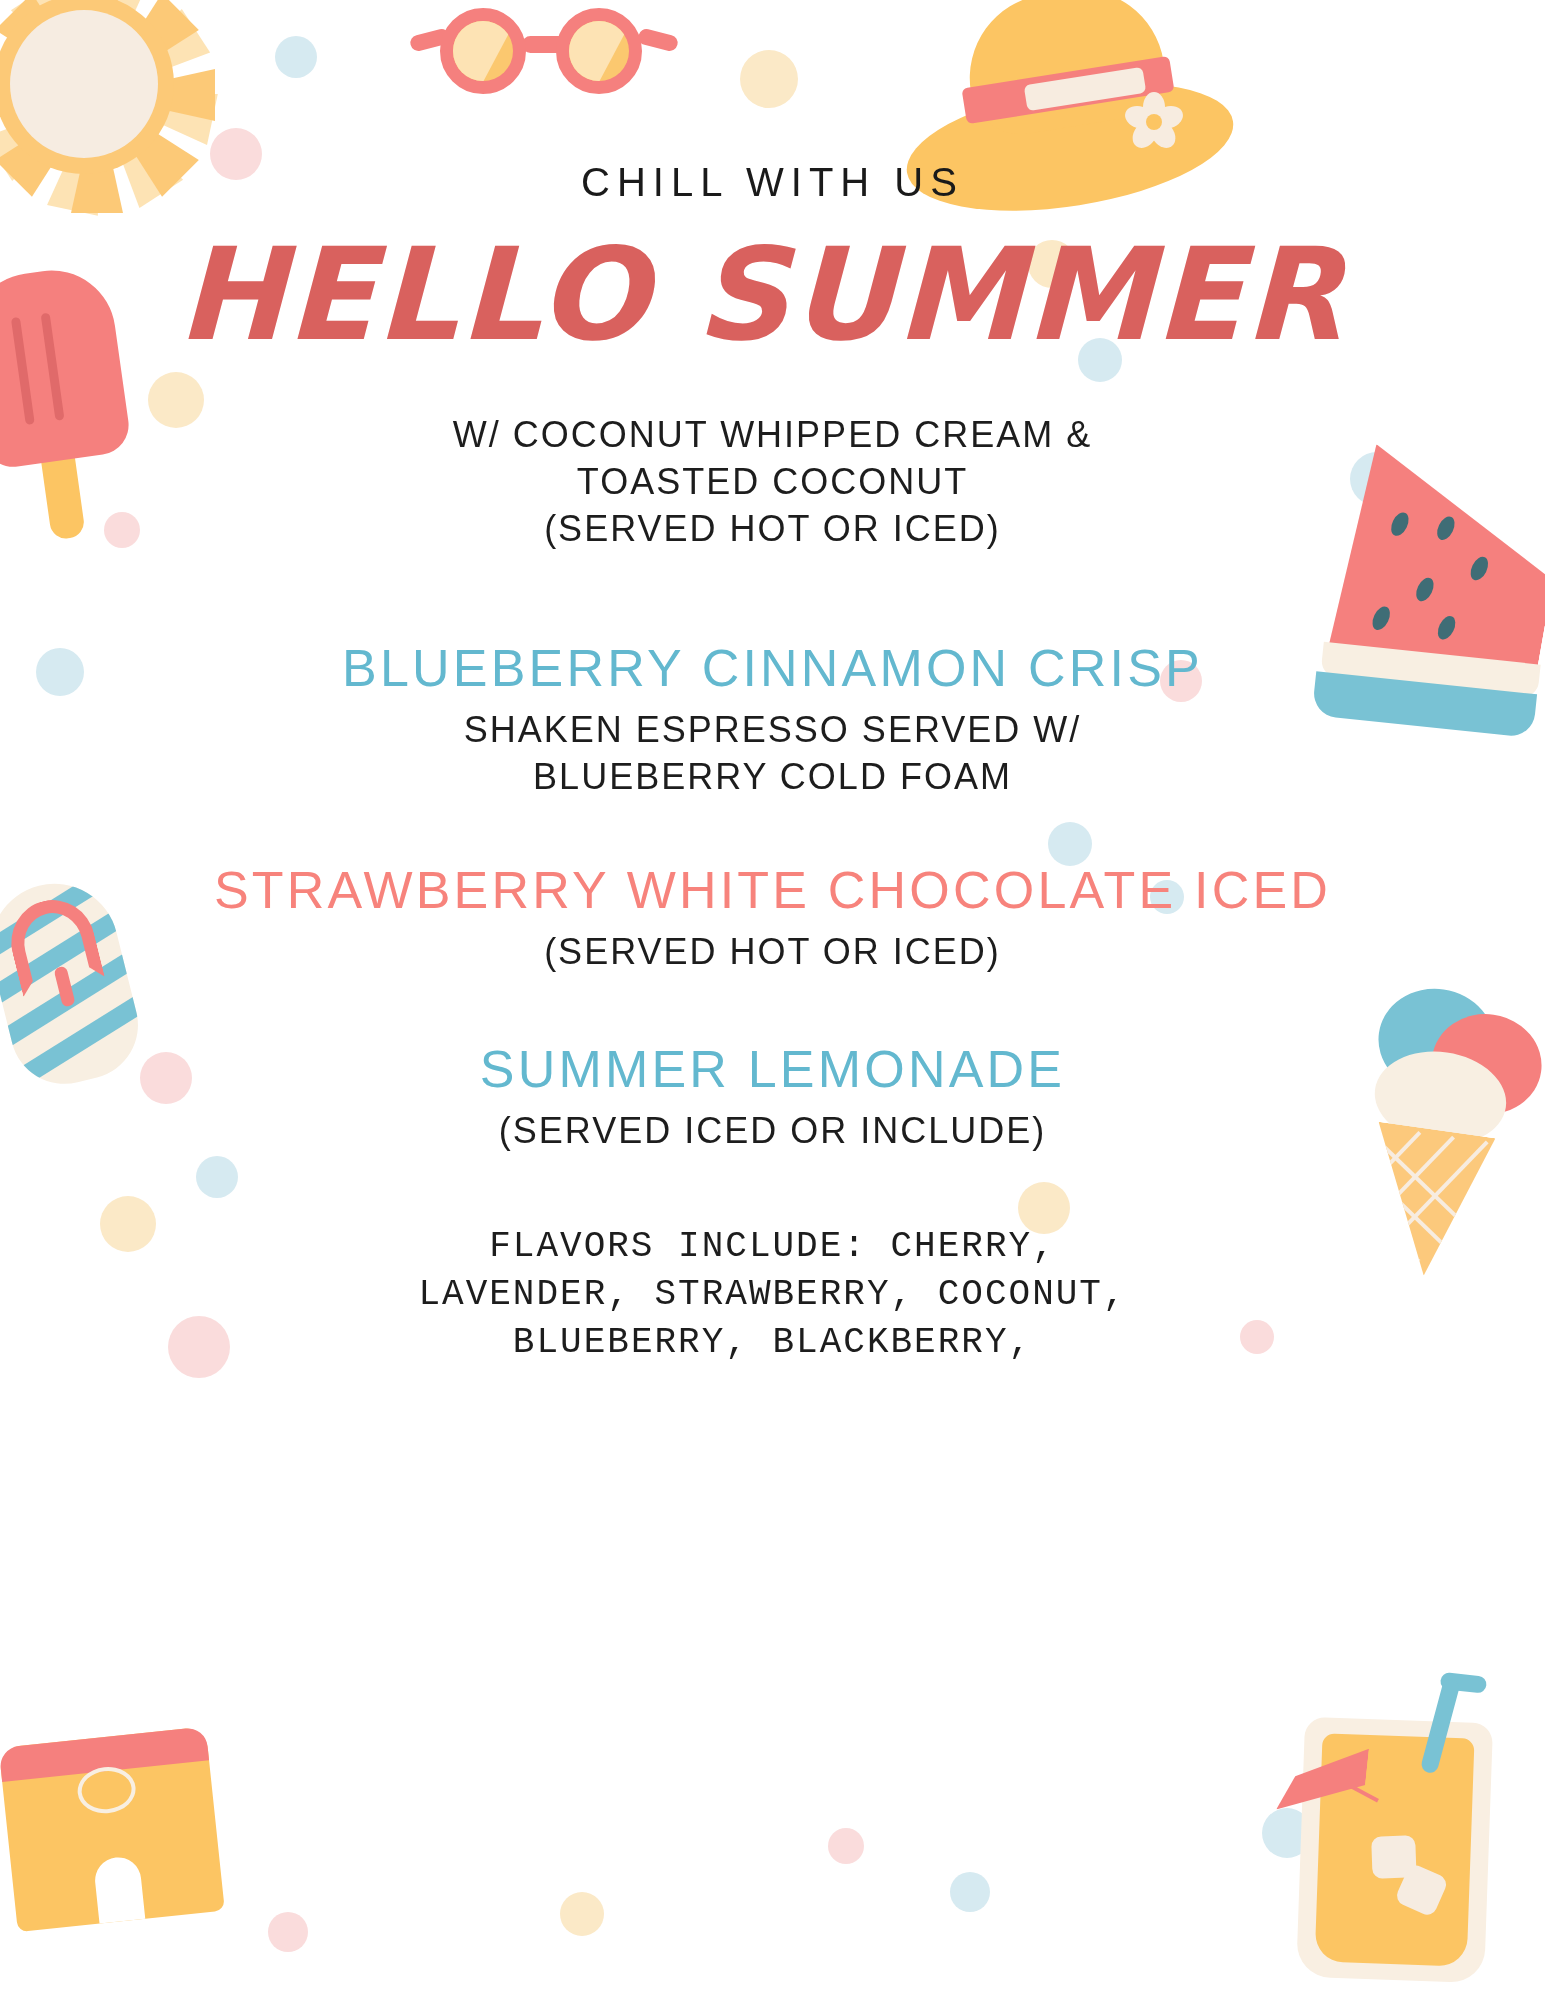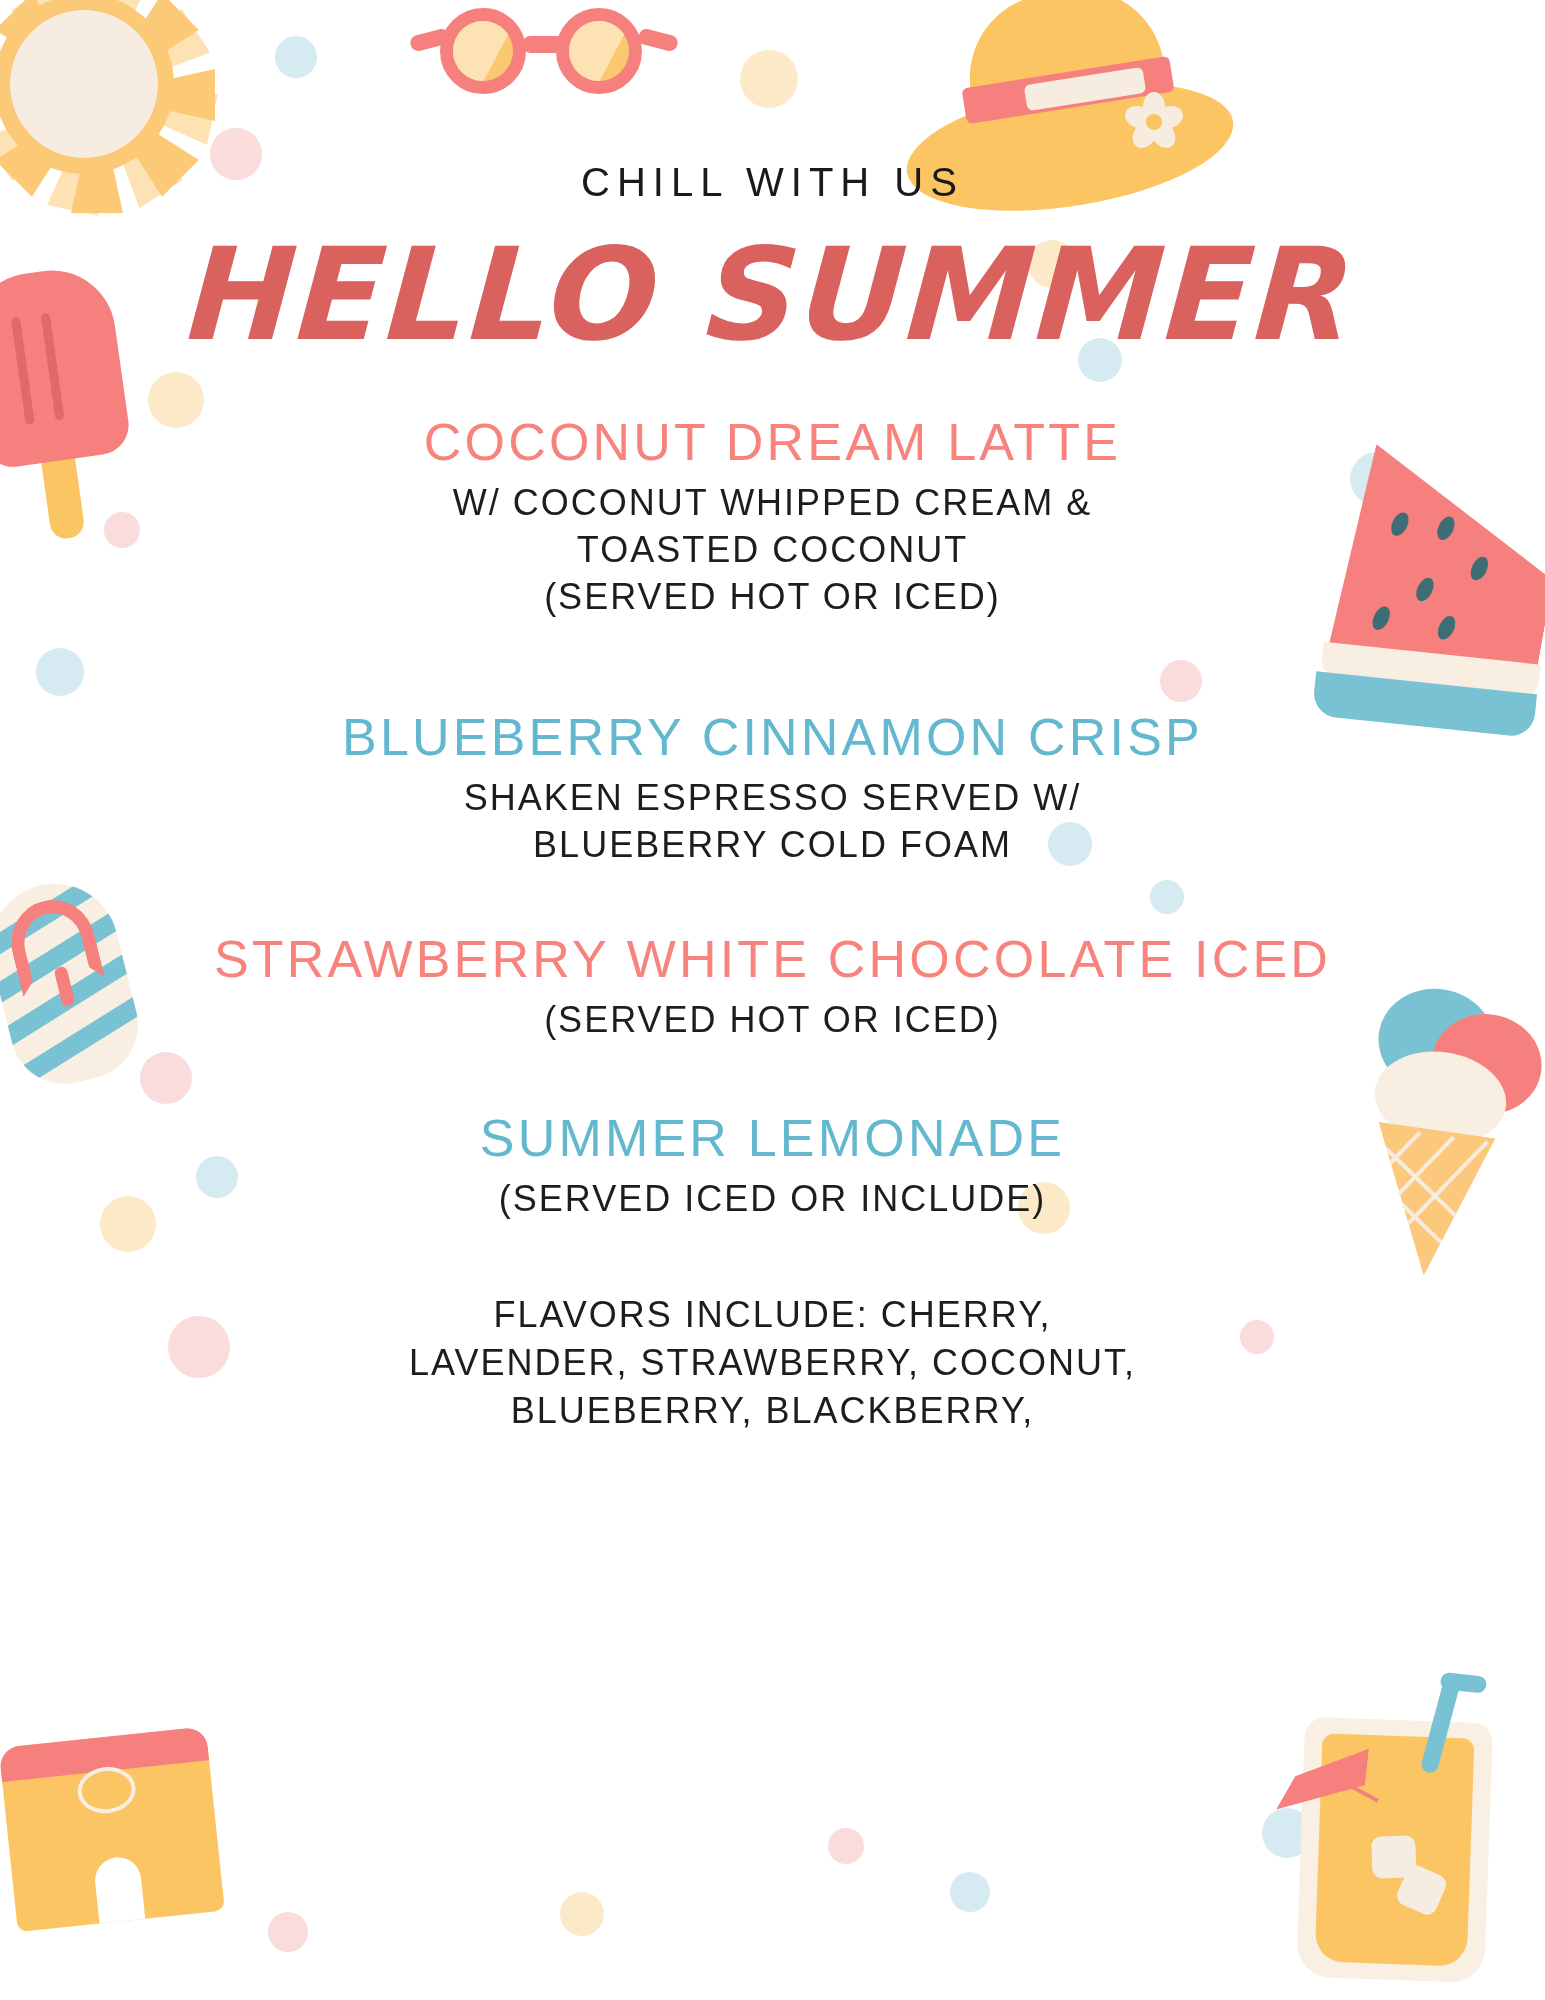--- a/index.html
+++ b/index.html
@@ -86,21 +86,21 @@
   .sp-2 { height: 34px; }
   .sp-3 { height: 38px; }
   .sp-4 { height: 42px; }
 
   .flavors {
     font-size: 36px;
     letter-spacing: 2.0px;
     line-height: 1.34;
     color: #1d1d1d;
   }
-  .flavors .line { display: block; }
+  .flavors .line { display: block; font-family: Liberation Mono, monospace; }
 
   
   .decor { position: absolute; z-index: 5; }
   .dot { position: absolute; border-radius: 50%; z-index: 4; }
 
   
   .sun-wrap { left: -38px; top: -30px; width: 270px; height: 250px; }
   .ray {
     position: absolute;
     left: 50%; top: 50%;
@@ -579,21 +579,20 @@
   <div class="dot" style="left:268px;  top:1912px; width:40px; height:40px; background:#FADCDC;"></div>
 
   <div class="content">
 
     <div class="eyebrow">CHILL WITH US</div>
     <div class="headline">HELLO SUMMER</div>
 
     <div class="menu">
 
       <div class="item">
-        <div class="item-title title-coral">COCONUT DREAM LATTE</div>
         <div class="item-desc">
           <span class="line">W/ COCONUT WHIPPED CREAM &amp;</span>
           <span class="line">TOASTED COCONUT</span>
           <span class="line">(SERVED HOT OR ICED)</span>
         </div>
       </div>
 
       <div class="sp-1"></div>
 
       <div class="item">

